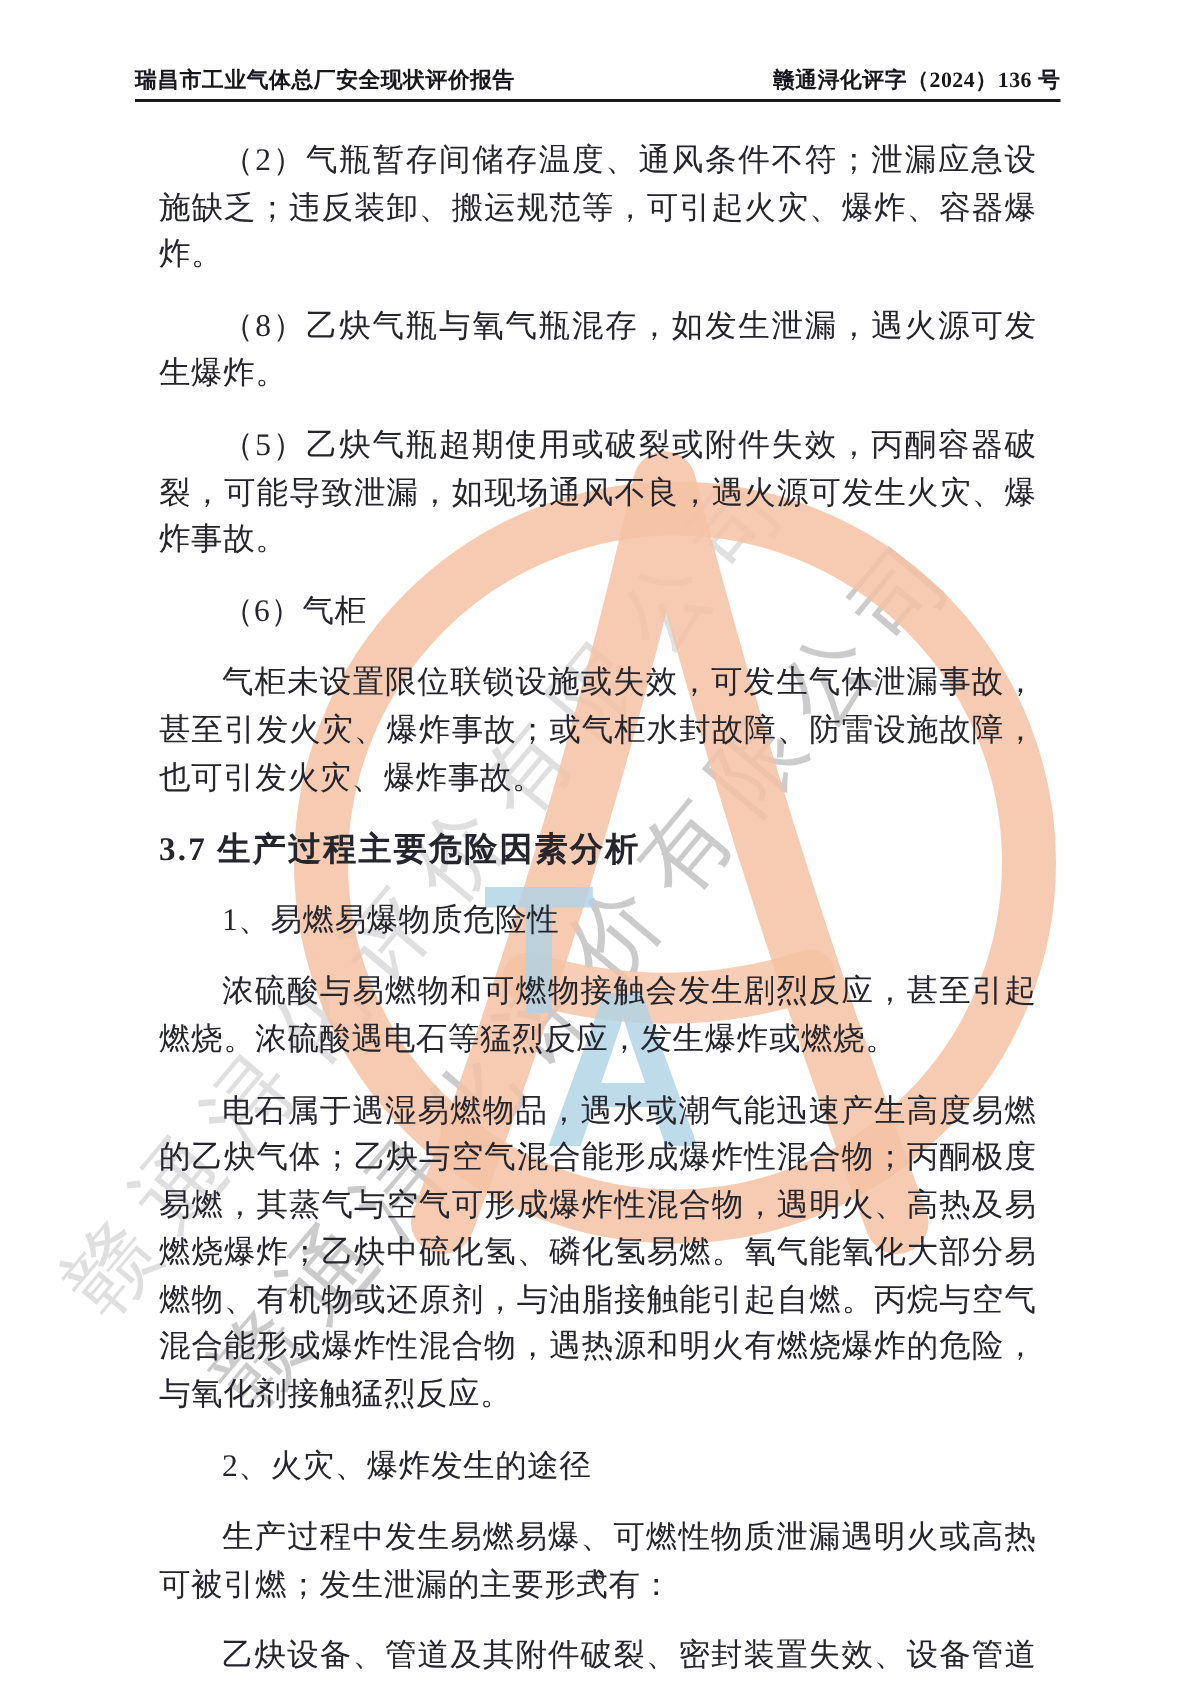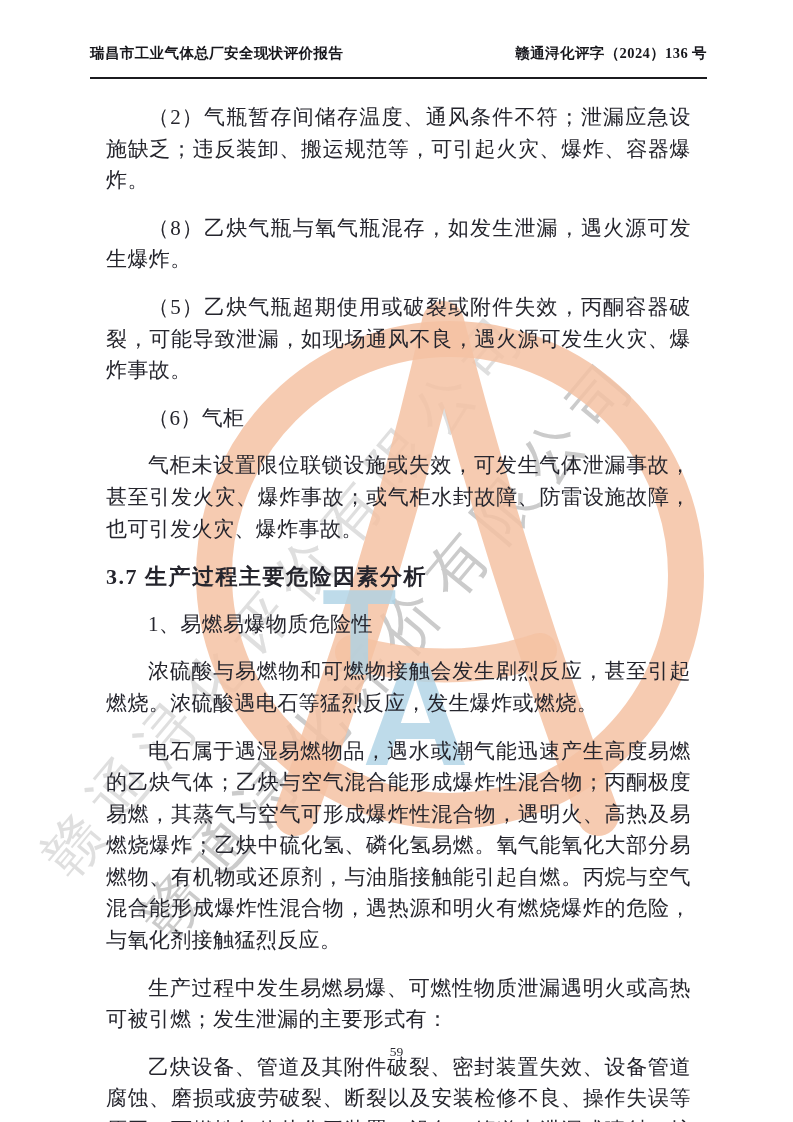--- a/index.html
+++ b/index.html
@@ -19,21 +19,21 @@
   
   .content{
     position:absolute;left:90px;top:44px;width:617px;
     z-index:1;
   }
   .doc-header{
     display:flex;justify-content:space-between;align-items:flex-end;
     font-weight:bold;font-size:14.5px;letter-spacing:0.4px;
     color:#17171c;
     border-bottom:2px solid #1b1b1f;
-    padding-bottom:14px;
+    padding-bottom:3px;
   }
   .doc-body{
     margin-top:23px;
     font-size:21px;line-height:31.6px;
     text-align:justify;
     letter-spacing:0.4px;
   }
   .doc-body p{margin:16px;text-indent:2em;}
   .doc-body p.h1{
     text-indent:0;font-weight:bold;font-size:22px;
@@ -88,20 +88,21 @@
     <div class="doc-body">
       <p>（2）气瓶暂存间储存温度、通风条件不符；泄漏应急设施缺乏；违反装卸、搬运规范等，可引起火灾、爆炸、容器爆炸。</p>
       <p>（8）乙炔气瓶与氧气瓶混存，如发生泄漏，遇火源可发生爆炸。</p>
       <p>（5）乙炔气瓶超期使用或破裂或附件失效，丙酮容器破裂，可能导致泄漏，如现场通风不良，遇火源可发生火灾、爆炸事故。</p>
       <p>（6）气柜</p>
       <p>气柜未设置限位联锁设施或失效，可发生气体泄漏事故，甚至引发火灾、爆炸事故；或气柜水封故障、防雷设施故障，也可引发火灾、爆炸事故。</p>
       <p class="h1">3.7 生产过程主要危险因素分析</p>
       <p>1、易燃易爆物质危险性</p>
       <p>浓硫酸与易燃物和可燃物接触会发生剧烈反应，甚至引起燃烧。浓硫酸遇电石等猛烈反应，发生爆炸或燃烧。</p>
       <p>电石属于遇湿易燃物品，遇水或潮气能迅速产生高度易燃的乙炔气体；乙炔与空气混合能形成爆炸性混合物；丙酮极度易燃，其蒸气与空气可形成爆炸性混合物，遇明火、高热及易燃烧爆炸；乙炔中硫化氢、磷化氢易燃。氧气能氧化大部分易燃物、有机物或还原剂，与油脂接触能引起自燃。丙烷与空气混合能形成爆炸性混合物，遇热源和明火有燃烧爆炸的危险，与氧化剂接触猛烈反应。</p>
+      <p>2、火灾、爆炸发生的途径</p>
       <p>生产过程中发生易燃易爆、可燃性物质泄漏遇明火或高热可被引燃；发生泄漏的主要形式有：</p>
       <p>乙炔设备、管道及其附件破裂、密封装置失效、设备管道腐蚀、磨损或疲劳破裂、断裂以及安装检修不良、操作失误等原因，可燃性气体从化工装置、设备、管道内泄漏或喷射，扩散到周围环境中。</p>
     </div>
 
   </div>
 
   <div class="page-number">59</div>
 
 </div>
 

